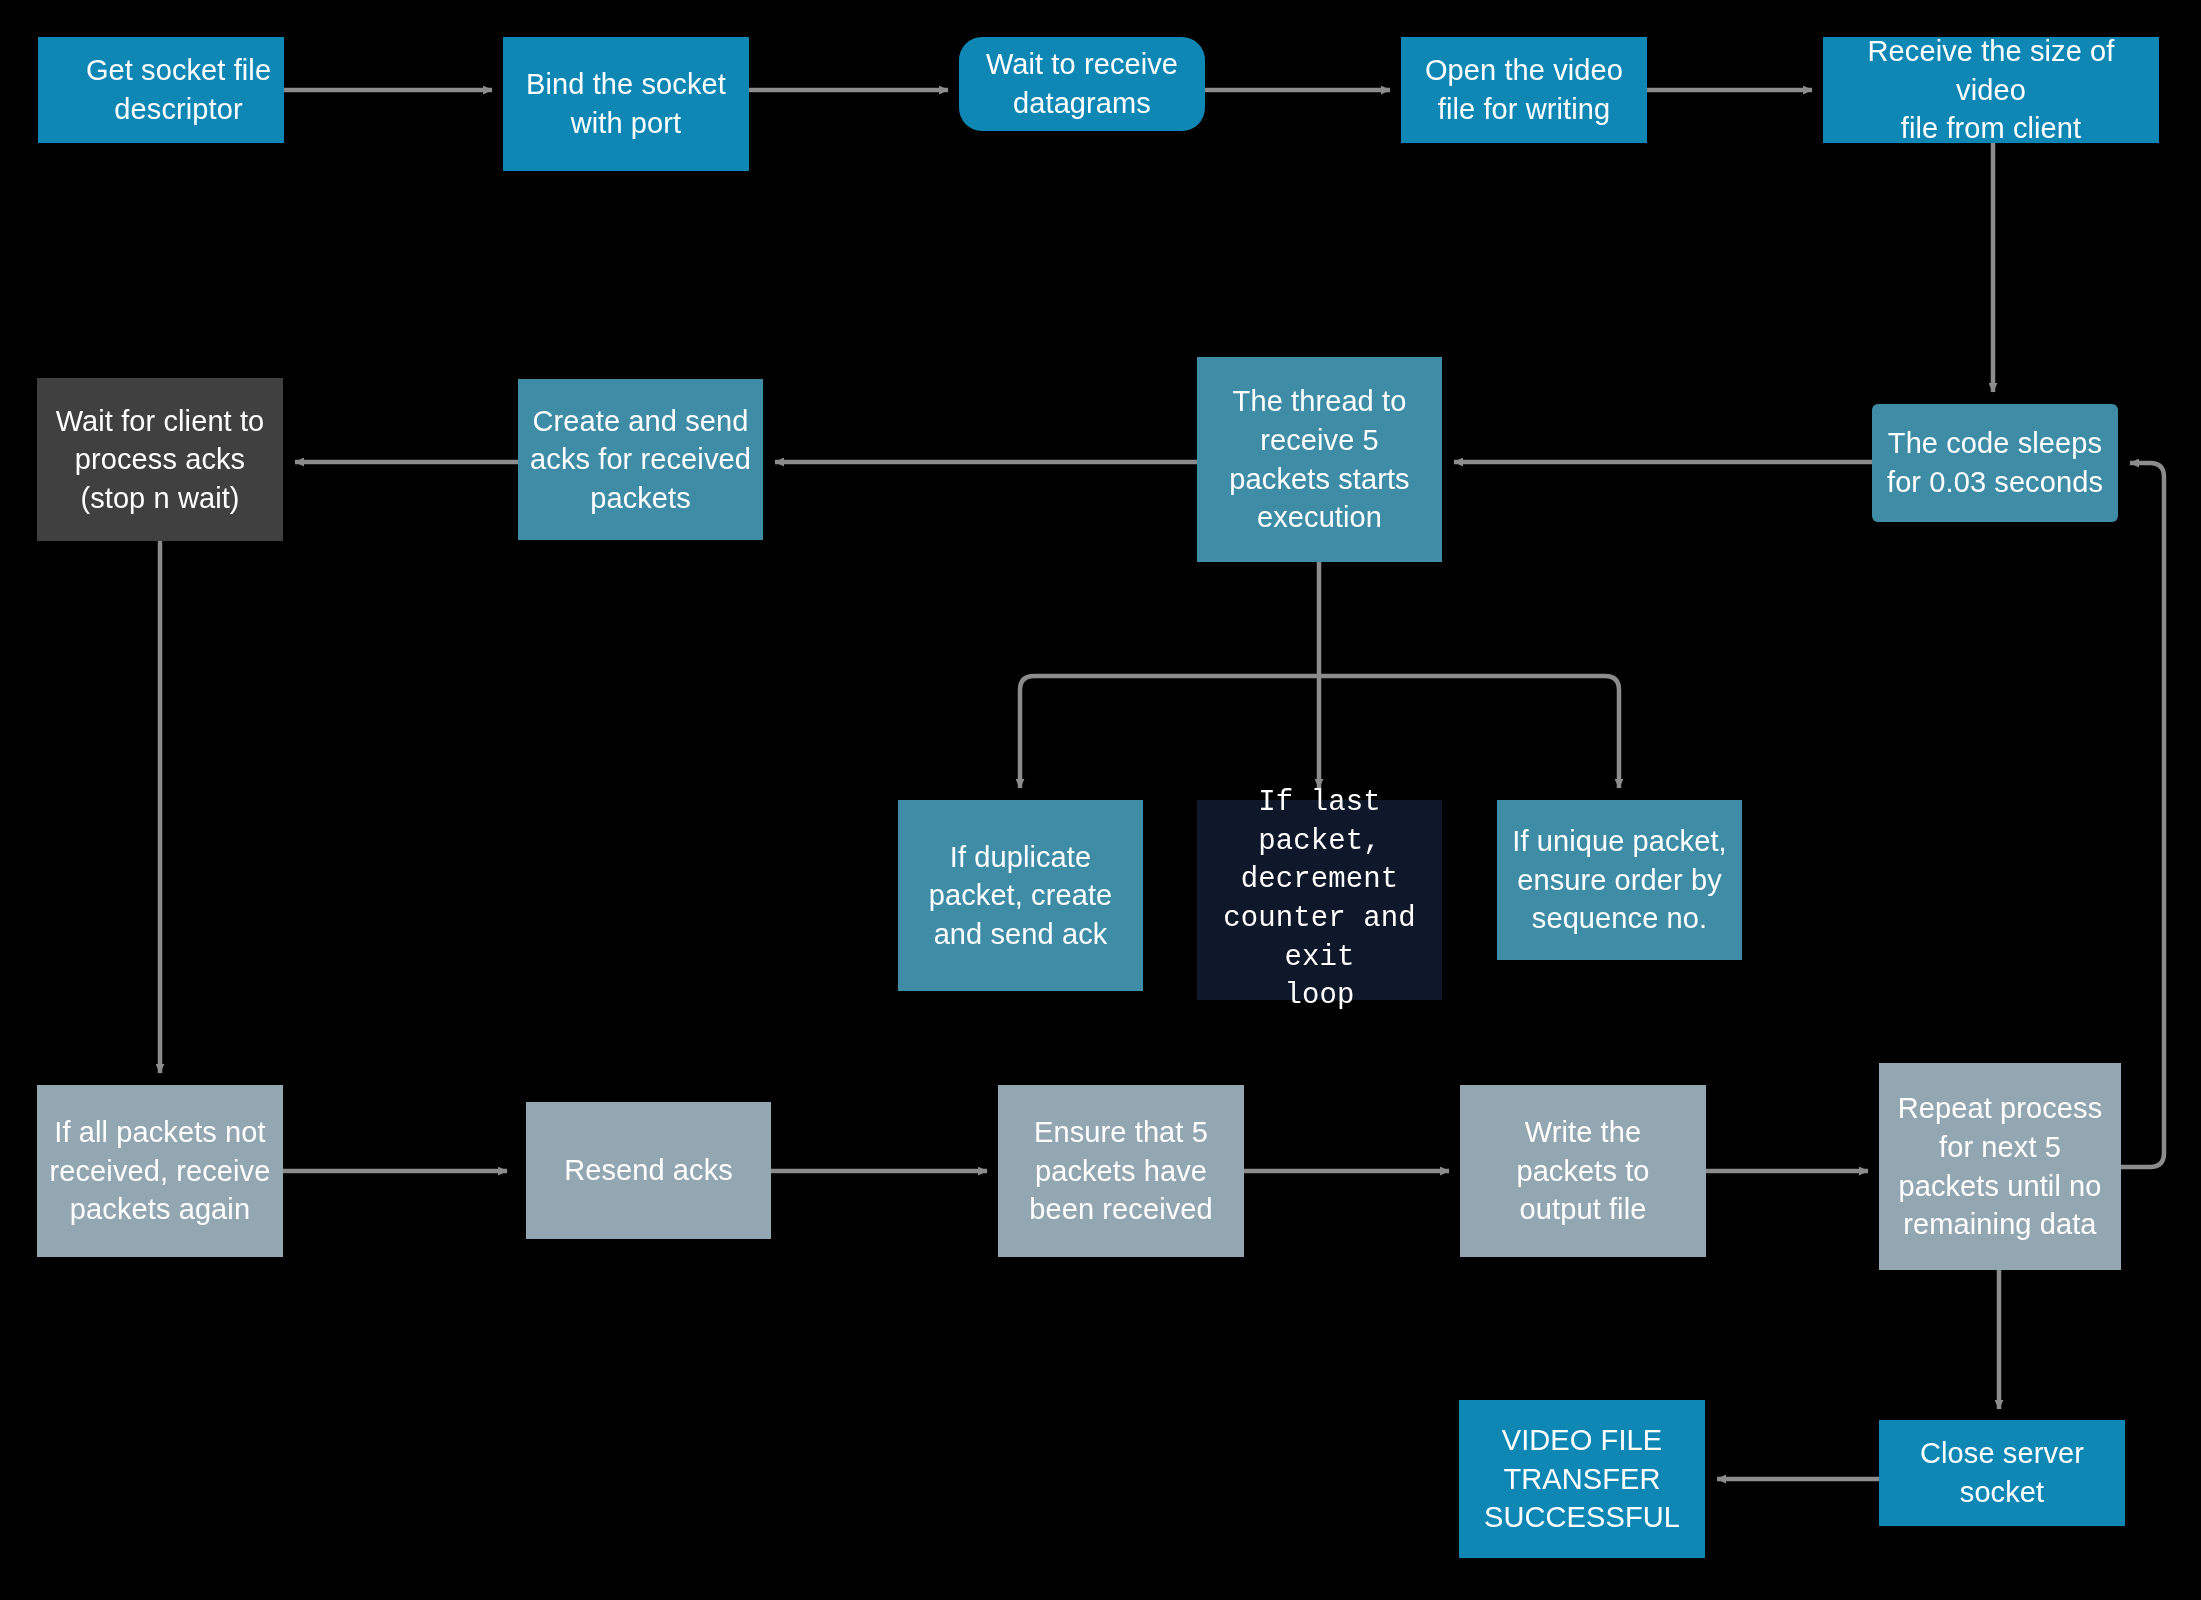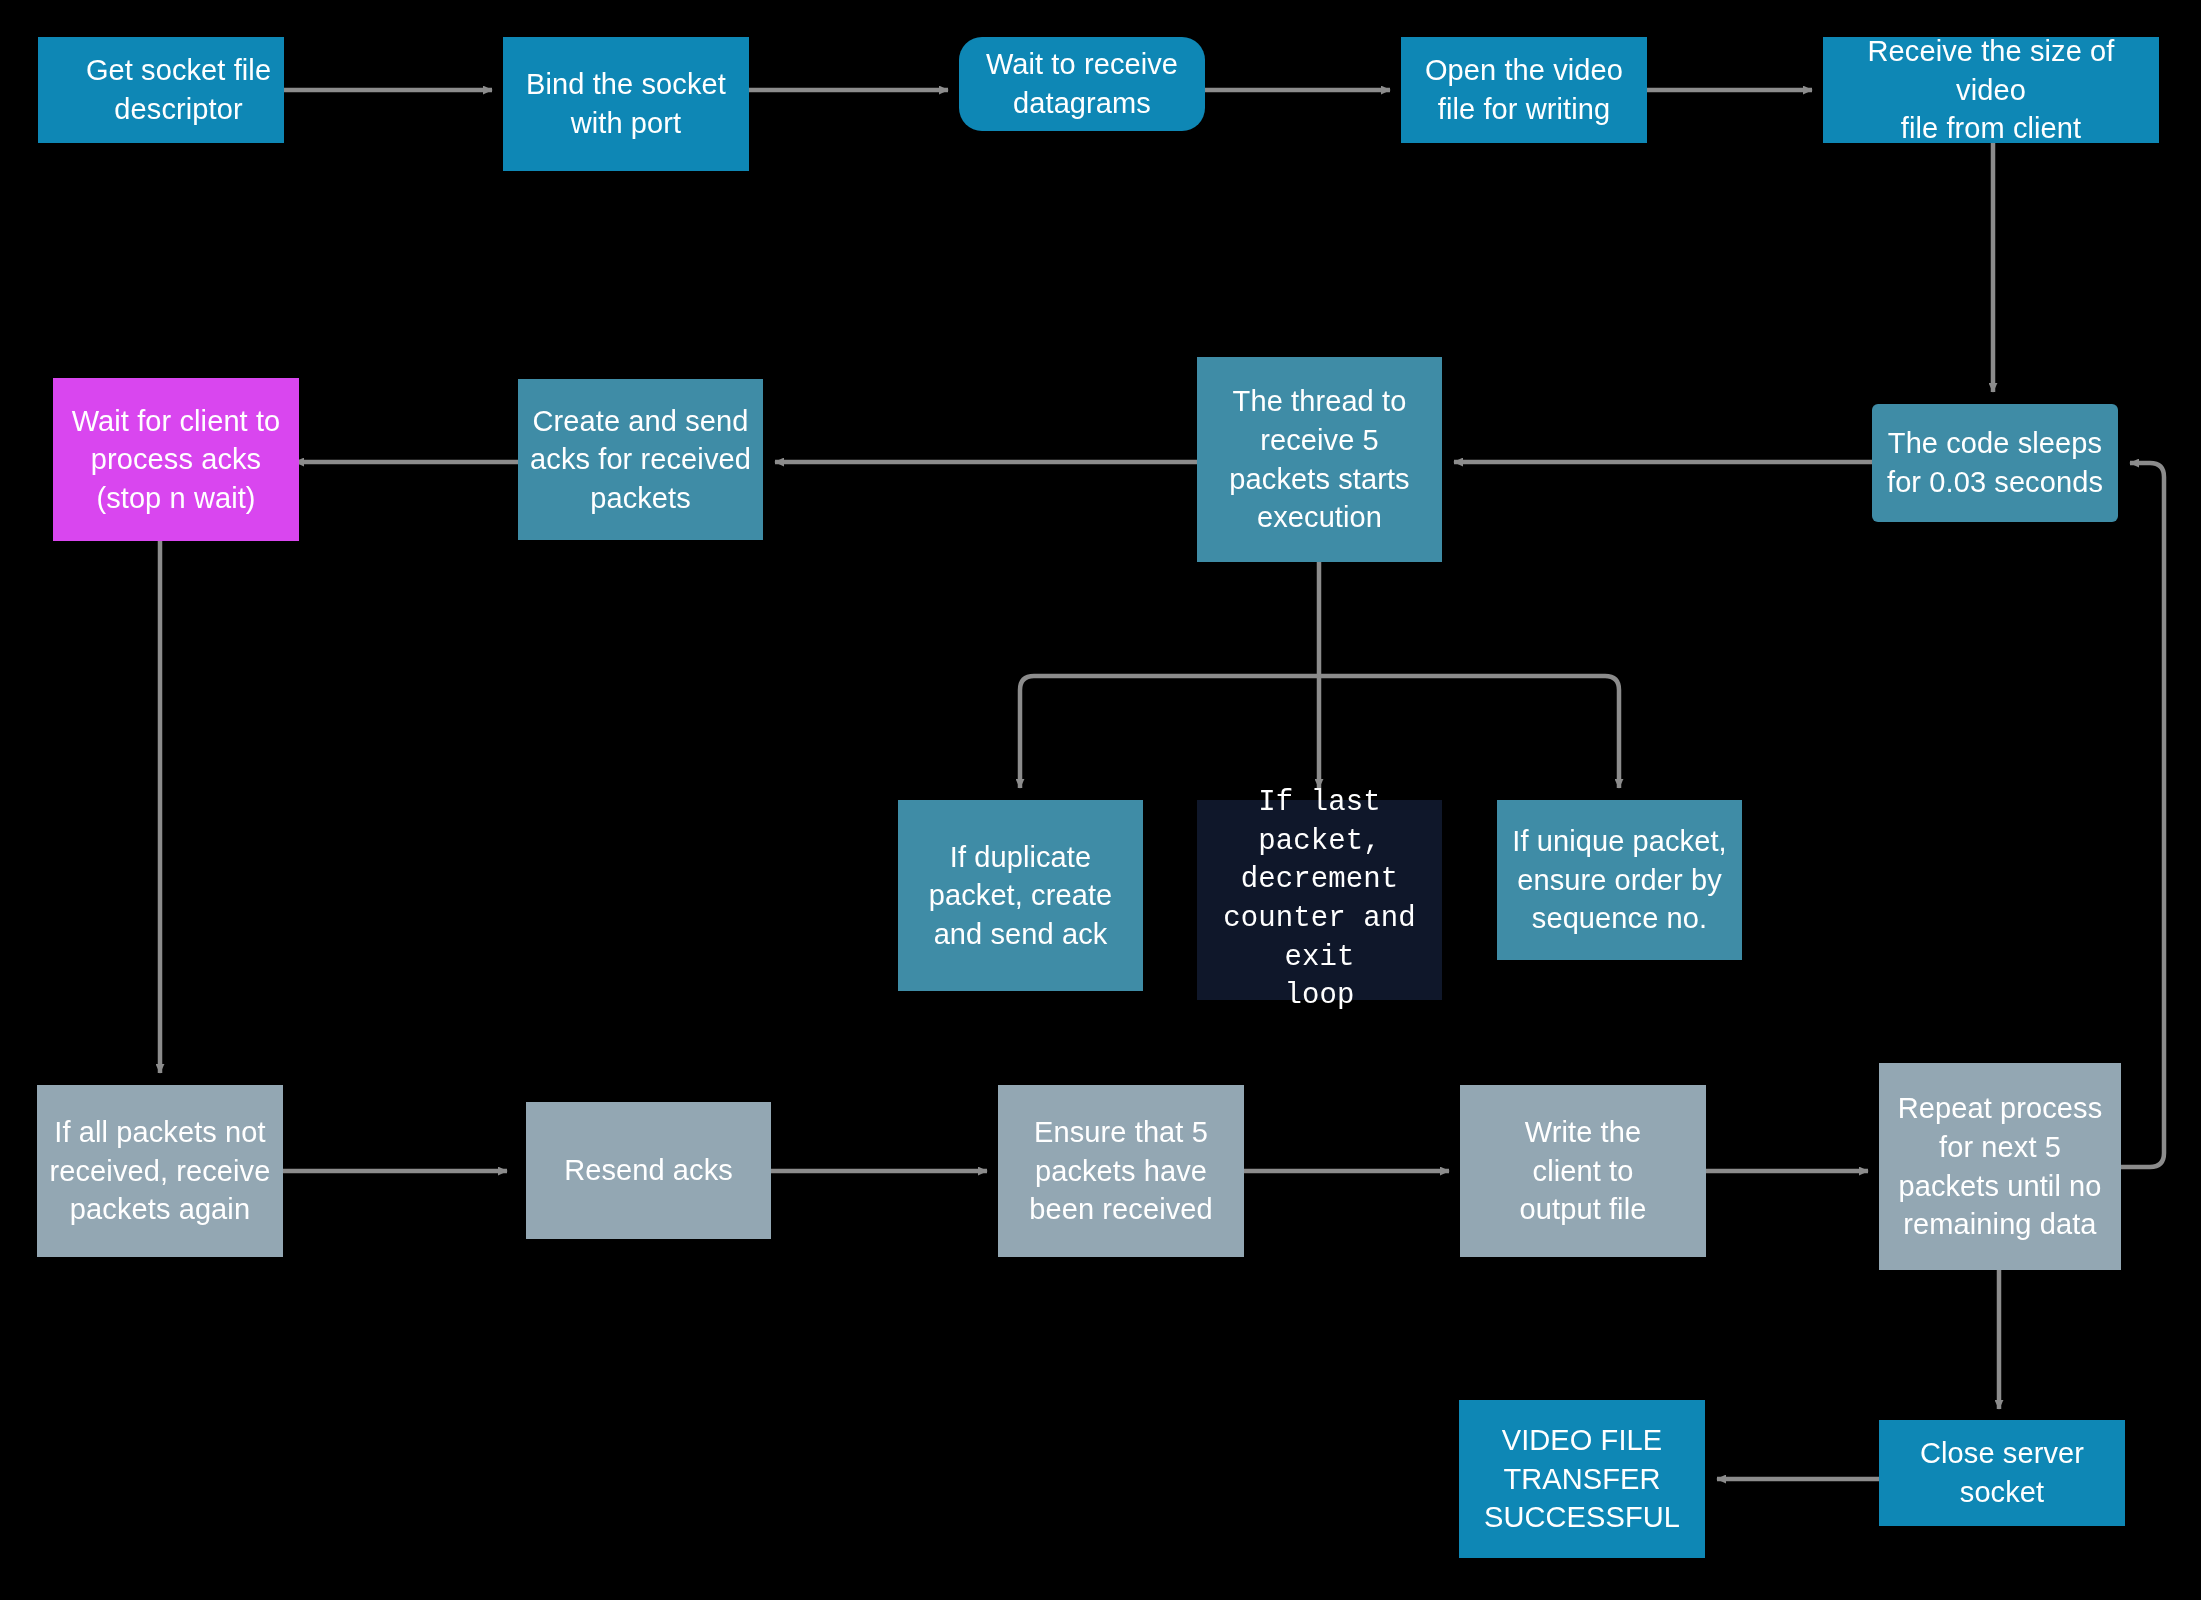--- a/index.html
+++ b/index.html
@@ -107,21 +107,21 @@
 
   <div class="node-box" style="left:1197px; top:357px; width:245px; height:205px; background:#3f8ca6;">The thread to
 receive 5
 packets starts
 execution</div>
 
   <div class="node-box" style="left:518px; top:379px; width:245px; height:161px; background:#3f8ca6;">Create and send
 acks for received
 packets</div>
 
-  <div class="node-box" style="left:37px; top:378px; width:246px; height:163px; background:#d946ef;margin-left:16px;">Wait for client to
+  <div class="node-box" style="left:37px; top:378px; width:246px; height:163px; background:#404040;">Wait for client to
 process acks
 (stop n wait)</div>
 
   <div class="node-box" style="left:898px; top:800px; width:245px; height:191px; background:#3f8ca6;">If duplicate
 packet, create
 and send ack</div>
 
   <div class="node-box" style="left:1197px; top:800px; width:245px; height:200px; background:#0f172a;font-family:Liberation Mono, monospace;">If last packet,
 decrement
 counter and exit
@@ -135,21 +135,21 @@
 received, receive
 packets again</div>
 
   <div class="node-box" style="left:518px; top:1102px; width:245px; height:137px; background:#93a7b3;margin-left:8px;">Resend acks</div>
 
   <div class="node-box" style="left:998px; top:1085px; width:246px; height:172px; background:#93a7b3;">Ensure that 5
 packets have
 been received</div>
 
   <div class="node-box" style="left:1460px; top:1085px; width:246px; height:172px; background:#93a7b3;">Write the
-client to
+packets to
 output file</div>
 
   <div class="node-box" style="left:1879px; top:1063px; width:242px; height:207px; background:#93a7b3;">Repeat process
 for next 5
 packets until no
 remaining data</div>
 
   <div class="node-box" style="left:1879px; top:1420px; width:246px; height:106px; background:#0e87b5;">Close server
 socket</div>
 

